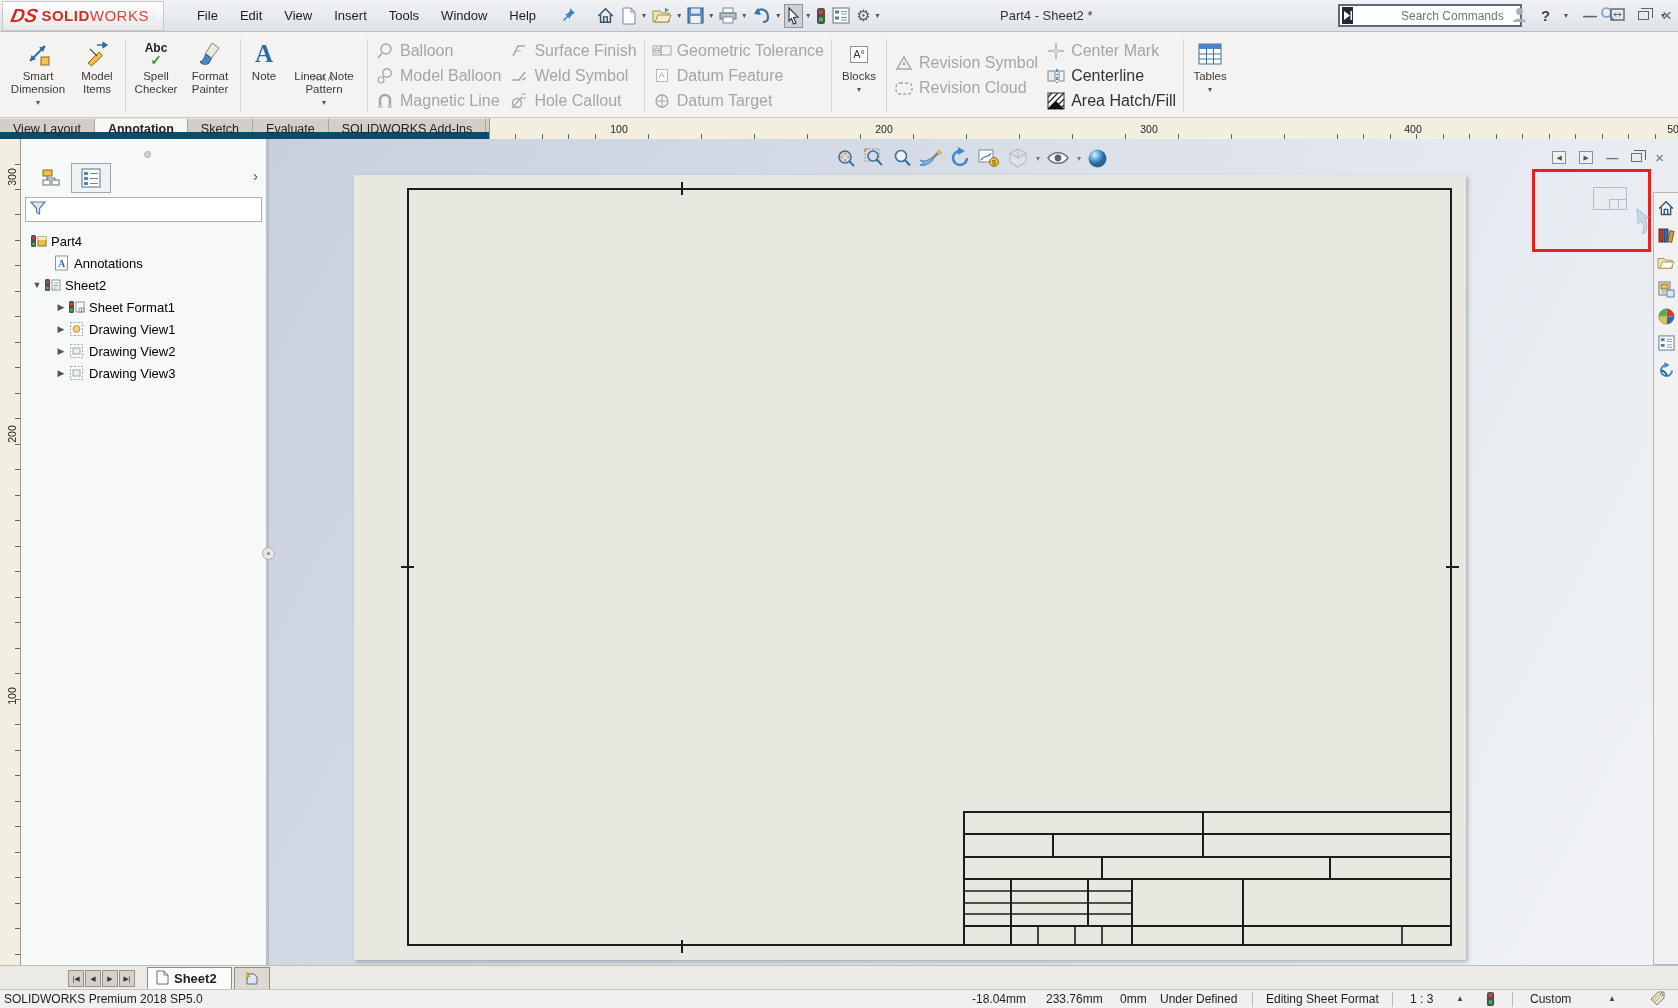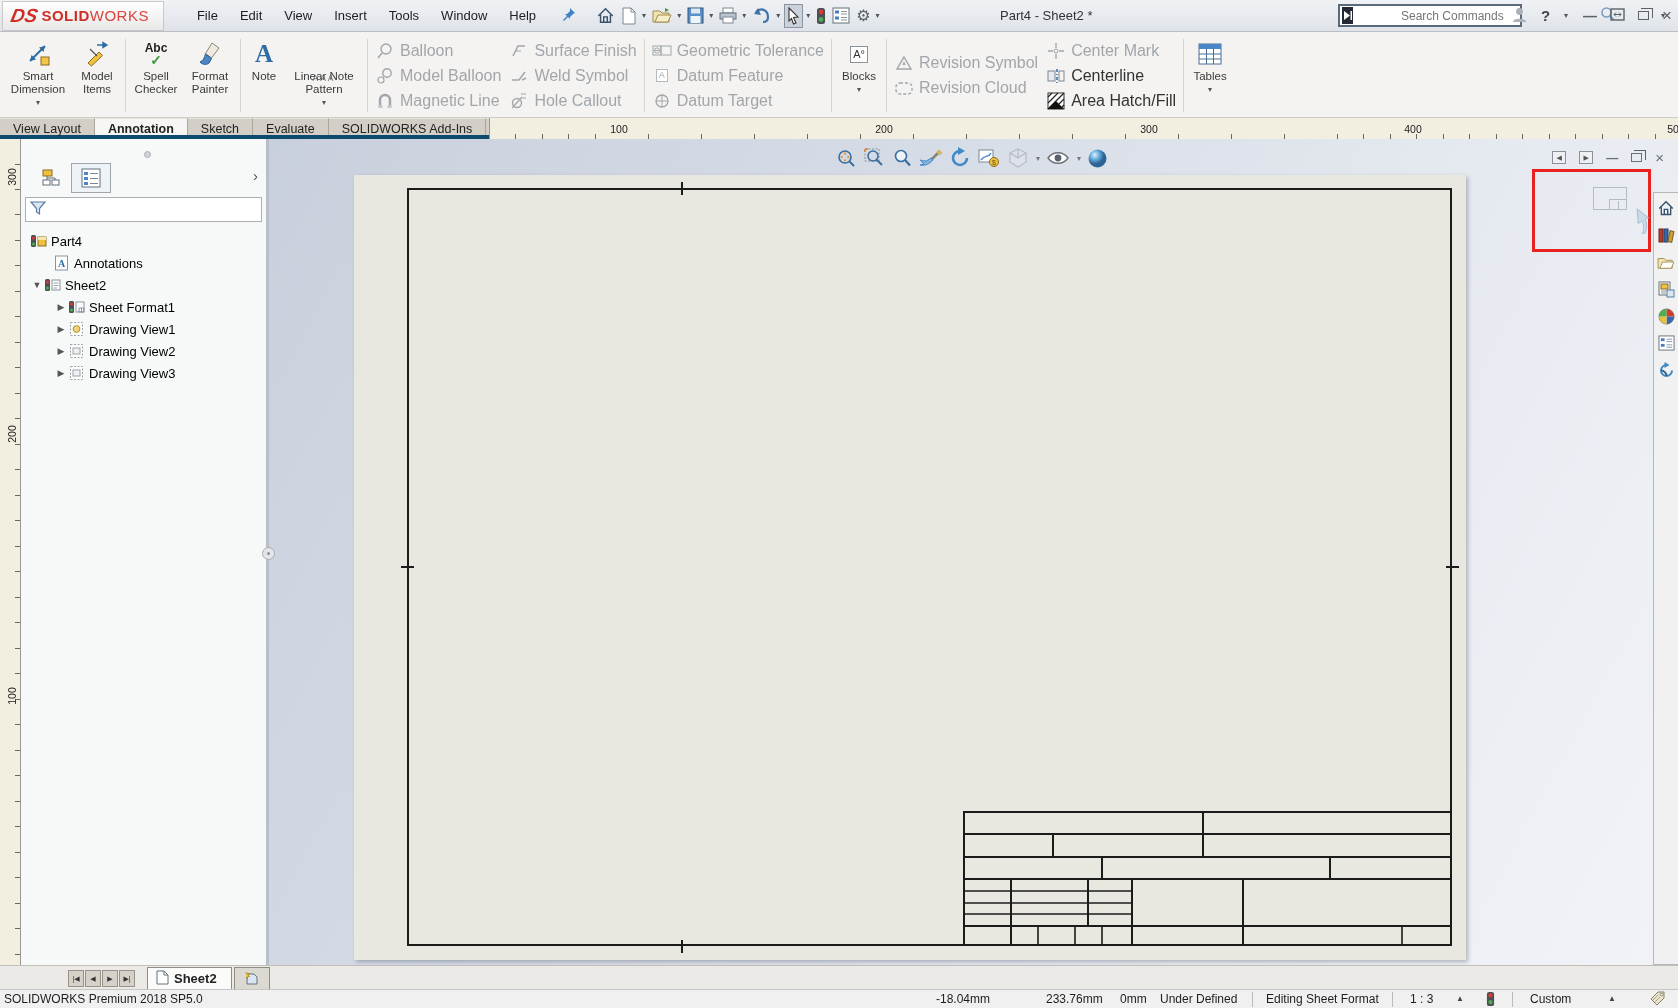--- a/index.html
+++ b/index.html
@@ -38,21 +38,21 @@
   .rsep { width:1px; background:#d8d5d0; margin:4px 3px; }
   .rcol { display:flex; flex-direction:column; justify-content:center; gap:3px; padding:0 4px; }
   .rsm { display:flex; align-items:center; gap:5px; height:22px; cursor:default; }
   .rsm .sic { width:20px; height:18px; display:flex; align-items:center; justify-content:center; }
   .rsm .slb { font-size:16px; color:#333; white-space:nowrap; }
   .rsm.dis .slb { color:#a2a6aa; }
   .boxglyph { border:1px solid #8d9297; font-size:9px; line-height:11px; padding:0 2px; color:#555; background:#fff; }
   .dis .boxglyph { color:#a2a6aa; border-color:#b5b9bd; }
 
   
-  #tabrow { position:relative; height:21px; background:#d8d4cc; border-bottom:4px solid #0c4a6e; display:flex; }
+  #tabrow { position:relative; height:21px; background:#d8d4cc; border-bottom:7px solid #0c4a6e; display:flex; }
   .ctab { padding:0 13px; line-height:20px; font-size:12.5px; color:#222; background:#d3cfc7; border-right:1px solid #a9a69e; border-top:1px solid #e8e5df; }
   .ctab.active { background:#f7f6f4; font-weight:bold; }
   #hruler { position:absolute; left:489px; top:0; right:0; height:21px; background:#f2efe1; border-left:1px solid #999; overflow:hidden; }
   #hruler .ticks { position:absolute; left:0; right:0; bottom:0; height:5px;
       background:repeating-linear-gradient(to right, transparent 0 25.5px, #666 25.5px 26.5px); }
   .hlab { position:absolute; bottom:4px; transform:translateX(-50%); font-size:10.5px; color:#222; }
 
   
   #main { position:relative; height:826px; display:flex; }
   #vruler { width:21px; background:#f2efe1; border-right:1px solid #999; position:relative; }
@@ -767,21 +767,21 @@
     <div id="addsheettab">
       <svg width="15" height="15" viewBox="0 0 15 15">
           <path d="M3 3 H10 L13 6 V13 H3 Z" fill="#dce6f0" stroke="#63707d"></path>
           <path d="M2 1 l1.2 2 2-0.5 -1 1.8 1.5 1.2 -2.2 0.3 0 2 -1.5-1.5" fill="#f0c040" stroke="#8a6d1f" stroke-width=".6"></path>
         </svg>
     </div>
   </div>
 
   <div id="statusbar">
     <span style="left:4px;">SOLIDWORKS Premium 2018 SP5.0</span>
-    <span style="left:936px;">-18.04mm</span>
+    <span style="left:972px;">-18.04mm</span>
     <span style="left:1046px;">233.76mm</span>
     <span style="left:1120px;">0mm</span>
     <span style="left:1160px;">Under Defined</span>
     <span class="st-sep" style="left:1252px;"></span>
     <span style="left:1266px;text-align:center;">Editing Sheet Format</span>
     <span class="st-sep" style="left:1392px;"></span>
     <span style="left:1410px;">1 : 3</span>
     <span class="st-arrow" style="left:1456px; top:4px;">▲</span>
     <span style="left:1486px; top:1px;"><svg width="9" height="16" viewBox="0 0 10 18">
           <rect x="1" y="1" width="8" height="16" rx="2.5" fill="#4a4f55"></rect>

